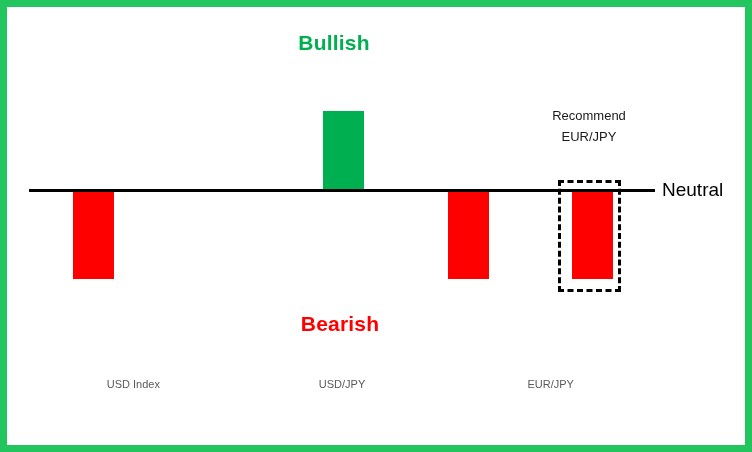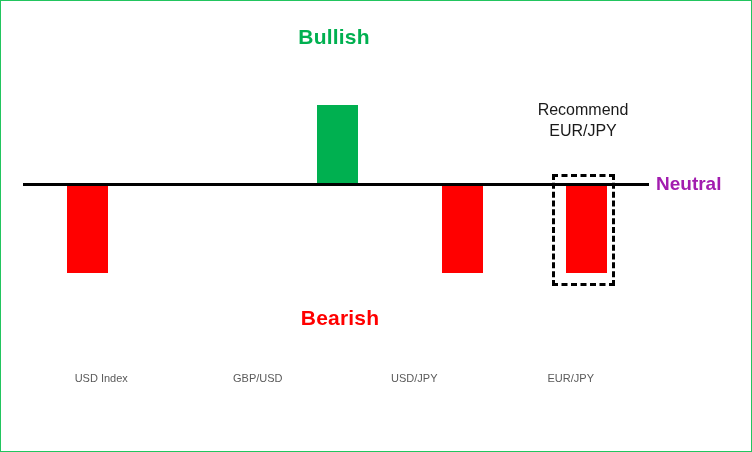--- a/index.html
+++ b/index.html
@@ -5,21 +5,21 @@
   html, body {
     margin: 0;
     padding: 0;
     background: #ffffff;
   }
   #canvas {
     position: relative;
     width: 752px;
     height: 452px;
     background: #ffffff;
-    border: 1px solid #22c55e;
+    border: 7px solid #22c55e;
     box-sizing: border-box;
     overflow: hidden;
     font-family: "Liberation Sans", sans-serif;
   }
 
   
   .zone-title {
     position: absolute;
     font-weight: bold;
     font-size: 21px;
@@ -49,22 +49,22 @@
     top: 182px;
     width: 626px;
     height: 3px;
     background: #000000;
   }
   #neutral-label {
     position: absolute;
     left: 655px;
     top: 172px;
     font-size: 19px;
-    font-weight: bold;
-    color: #a21caf;
+    font-weight: normal;
+    color: #000000;
     white-space: nowrap;
     line-height: 22px;
   }
 
   
   #plot-area {
     position: absolute;
     left: 0;
     top: 0;
     width: 752px;
@@ -89,21 +89,21 @@
     background: transparent;
   }
 
   
   #annotation {
     position: absolute;
     left: 512px;
     top: 98px;
     width: 140px;
     text-align: center;
-    font-size: 16px;
+    font-size: 13px;
     line-height: 21px;
     color: #1a1a1a;
   }
   #annotation .ann-line { display: block; }
 
   
   #category-axis {
     position: absolute;
     left: 22px;
     top: 366px;
@@ -147,18 +147,17 @@
 
   <div id="annotation">
     <span class="ann-line">Recommend</span>
     <span class="ann-line">EUR/JPY</span>
   </div>
 
   <div class="zone-title" id="bearish-label">Bearish</div>
 
   <div id="category-axis">
     <div class="cat-label">USD Index</div>
-    <div class="cat-label">GBP/USD</div>
     <div class="cat-label">USD/JPY</div>
     <div class="cat-label">EUR/JPY</div>
   </div>
 
 </div>
 
 </body></html>

